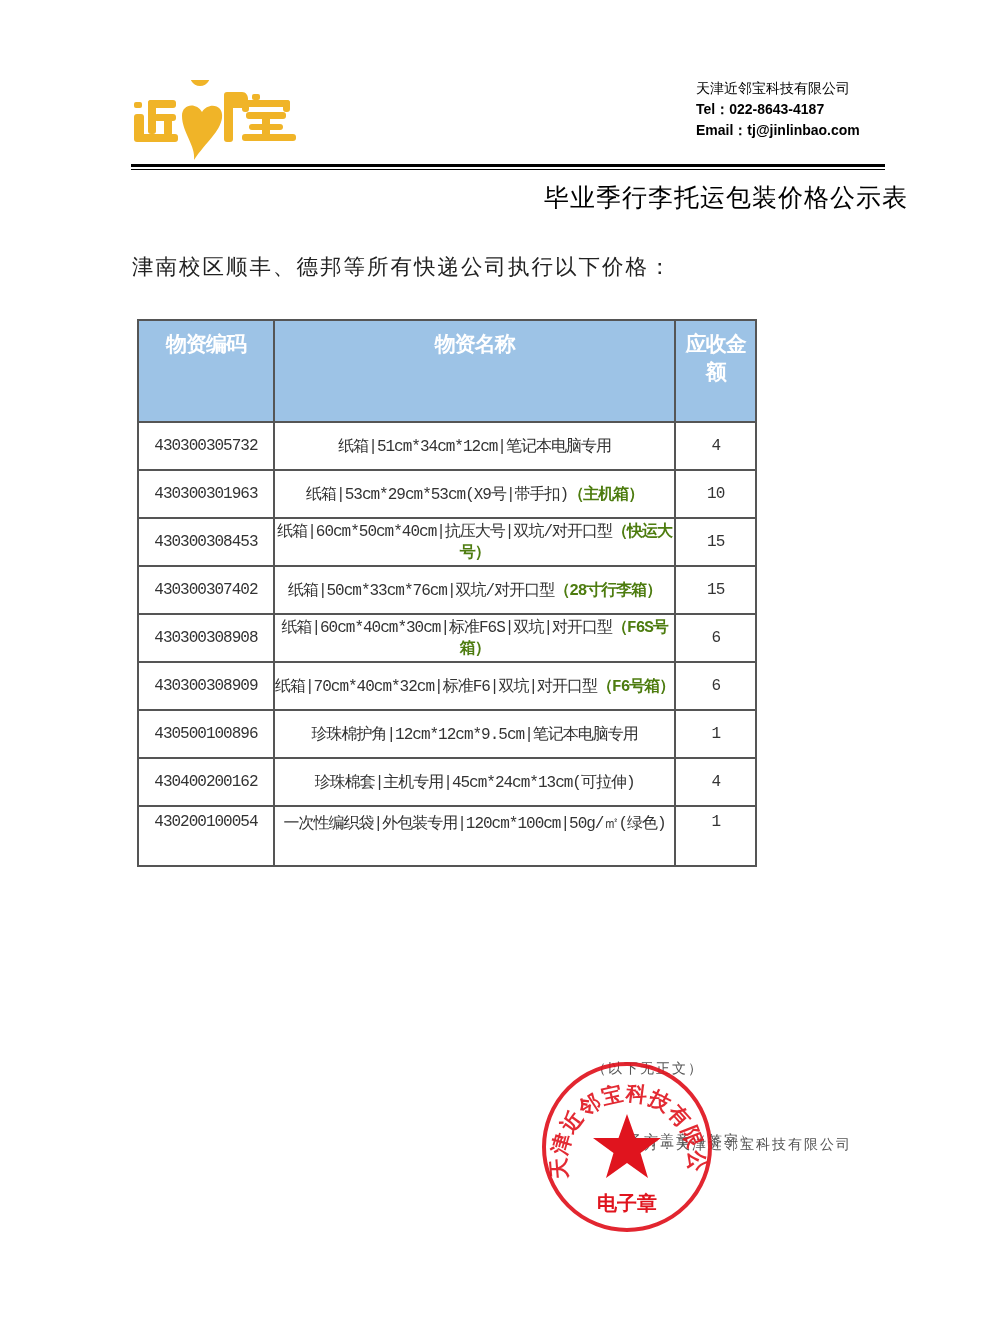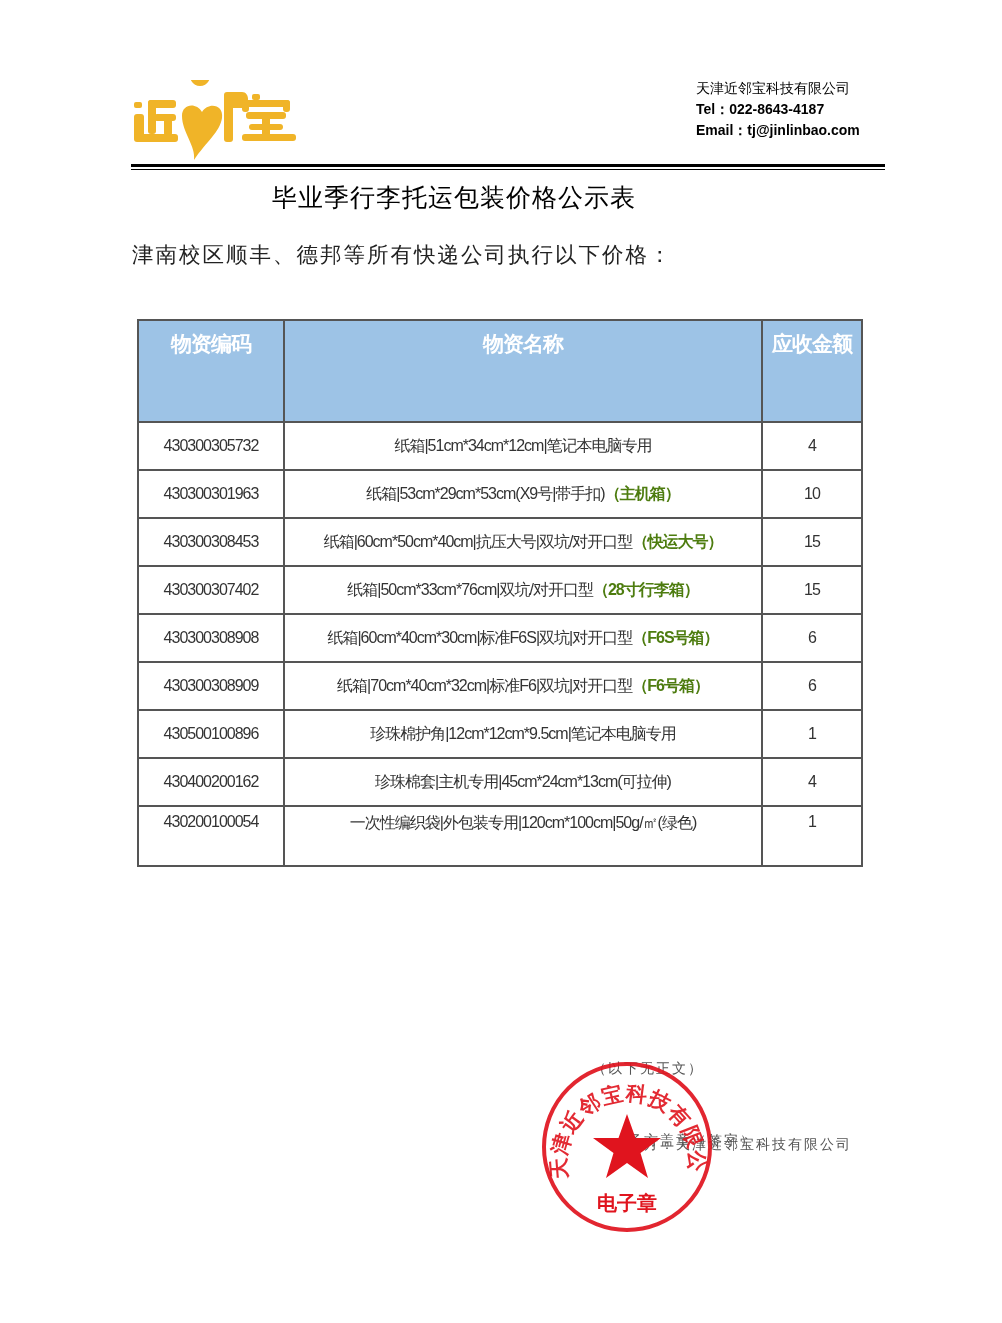--- a/index.html
+++ b/index.html
@@ -8,27 +8,27 @@
 
     .logo { position: absolute; left: 132px; top: 80px; width: 170px; height: 80px; }
     .company-info { position: absolute; left: 696px; top: 78px; font-size: 13.5px; line-height: 21px; }
     .company-info .name { font-family: "DejaVu Serif", "Liberation Serif", serif; font-size: 14px; }
     .company-info .tel, .company-info .email { font-family: "Liberation Sans", sans-serif; font-weight: bold; font-size: 14px; }
 
     .header-rule { position: absolute; left: 131px; top: 164px; width: 754px; height: 6px; }
     .header-rule .thick { position: absolute; left: 0; top: 0; width: 100%; height: 3px; background: #000; }
     .header-rule .thin { position: absolute; left: 0; top: 5px; width: 100%; height: 1px; background: #000; }
 
-    .doc-title { position: absolute; left: 0; width: 908px; top: 181px; text-align: center;
+    .doc-title { position: absolute; left: 0; width: 908px; top: 181px; text-align: right;
                  font-family: "DejaVu Serif", "Liberation Serif", serif; font-size: 25px; letter-spacing: 1px; }
-    .doc-subtitle { position: absolute; left: 132px; top: 240px; font-family: "DejaVu Serif", "Liberation Serif", serif;
+    .doc-subtitle { position: absolute; left: 132px; top: 252px; font-family: "DejaVu Serif", "Liberation Serif", serif;
                     font-size: 21.5px; letter-spacing: 2px; color: #222; }
 
-    .price-table { position: absolute; left: 137px; top: 319px; width: 726px; border-collapse: collapse;
-                   font-family: Liberation Sans, sans-serif; }
+    .price-table { position: absolute; left: 137px; top: 319px; width: 620px; border-collapse: collapse;
+                   font-family: Liberation Mono, monospace; }
     .price-table th, .price-table td { border: 2px solid #555; padding: 0; text-align: center; }
     .price-table thead th { background: #9dc3e6; color: #ffffff; font-weight: bold; font-size: 21px;
                             height: 91px; vertical-align: top; padding-top: 9px; letter-spacing: -1px; }
     .price-table tbody td { height: 46px; font-size: 16px; color: #333; letter-spacing: -1px; }
     .price-table .col-code { width: 146px; }
     .price-table .col-name { width: 478px; }
     .price-table .col-amt  { width: 100px; }
     .price-table td.code { text-align: center; }
     .price-table .note { color: #4d7c0f; font-weight: bold; }
     .price-table tr.last td { height: 52px; vertical-align: top; padding-top: 6px; }

